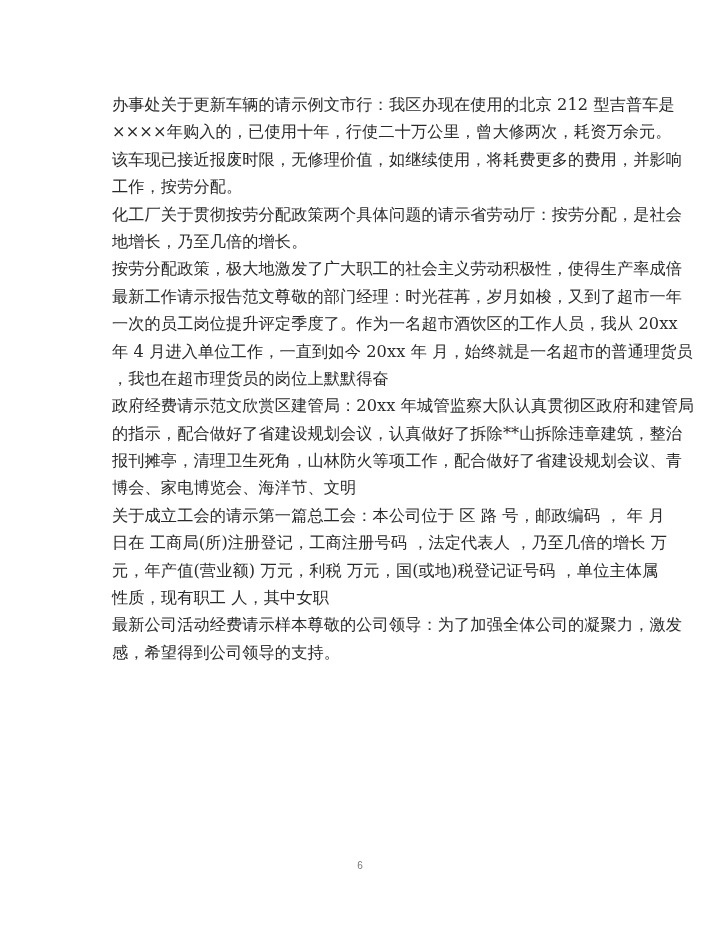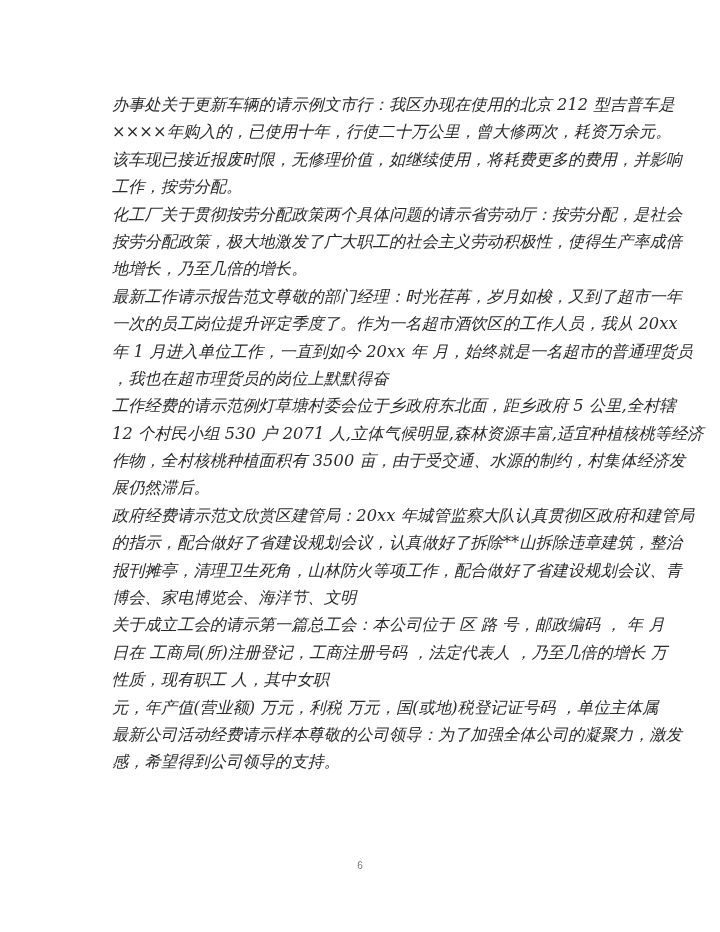--- a/index.html
+++ b/index.html
@@ -21,21 +21,20 @@
       top: 0;
       width: 720px;
       height: 932px;
       background: #ffffff;
     }
     .content {
       position: absolute;
       left: 112px;
       top: 91px;
       width: 496px;
-      font-style: italic;
     }
     .line {
       display: block;
       height: 27.4px;
       line-height: 27.4px;
       font-size: 16.2px;
       white-space: nowrap;
       letter-spacing: 0.1px;
     }
     .page-number {
@@ -57,50 +56,44 @@
 
     <div>
       <span class="line">办事处关于更新车辆的请示例文市行：我区办现在使用的北京 212 型吉普车是</span>
       <span class="line">××××年购入的，已使用十年，行使二十万公里，曾大修两次，耗资万余元。</span>
       <span class="line">该车现已接近报废时限，无修理价值，如继续使用，将耗费更多的费用，并影响</span>
       <span class="line">工作，按劳分配。</span>
     </div>
 
     <div>
       <span class="line">化工厂关于贯彻按劳分配政策两个具体问题的请示省劳动厅：按劳分配，是社会</span>
+      <span class="line">地增长，乃至几倍的增长。</span>
       <span class="line">按劳分配政策，极大地激发了广大职工的社会主义劳动积极性，使得生产率成倍</span>
-      <span class="line">地增长，乃至几倍的增长。</span>
     </div>
 
     <div>
       <span class="line">最新工作请示报告范文尊敬的部门经理：时光荏苒，岁月如梭，又到了超市一年</span>
       <span class="line">一次的员工岗位提升评定季度了。作为一名超市酒饮区的工作人员，我从 20xx</span>
-      <span class="line">年 1 月进入单位工作，一直到如今 20xx  年  月，始终就是一名超市的普通理货员</span>
+      <span class="line">年 4 月进入单位工作，一直到如今 20xx  年  月，始终就是一名超市的普通理货员</span>
       <span class="line">，我也在超市理货员的岗位上默默得奋</span>
     </div>
 
-    <div>
-      <span class="line">工作经费的请示范例灯草塘村委会位于乡政府东北面，距乡政府 5 公里,全村辖</span>
-      <span class="line">12 个村民小组 530 户 2071 人,立体气候明显,森林资源丰富,适宜种植核桃等经济</span>
-      <span class="line">作物，全村核桃种植面积有 3500 亩，由于受交通、水源的制约，村集体经济发</span>
-      <span class="line">展仍然滞后。</span>
-    </div>
 
     <div>
       <span class="line">政府经费请示范文欣赏区建管局：20xx 年城管监察大队认真贯彻区政府和建管局</span>
       <span class="line">的指示，配合做好了省建设规划会议，认真做好了拆除**山拆除违章建筑，整治</span>
       <span class="line">报刊摊亭，清理卫生死角，山林防火等项工作，配合做好了省建设规划会议、青</span>
       <span class="line">博会、家电博览会、海洋节、文明</span>
     </div>
 
     <div>
       <span class="line">关于成立工会的请示第一篇总工会：本公司位于  区  路  号，邮政编码  ，  年  月</span>
       <span class="line">日在  工商局(所)注册登记，工商注册号码  ，法定代表人  ，乃至几倍的增长  万</span>
+      <span class="line">元，年产值(营业额)  万元，利税  万元，国(或地)税登记证号码  ，单位主体属</span>
       <span class="line">性质，现有职工  人，其中女职</span>
-      <span class="line">元，年产值(营业额)  万元，利税  万元，国(或地)税登记证号码  ，单位主体属</span>
     </div>
 
     <div>
       <span class="line">最新公司活动经费请示样本尊敬的公司领导：为了加强全体公司的凝聚力，激发</span>
       <span class="line">感，希望得到公司领导的支持。</span>
     </div>
 
   </div>
 
   <div class="page-number">6</div>

